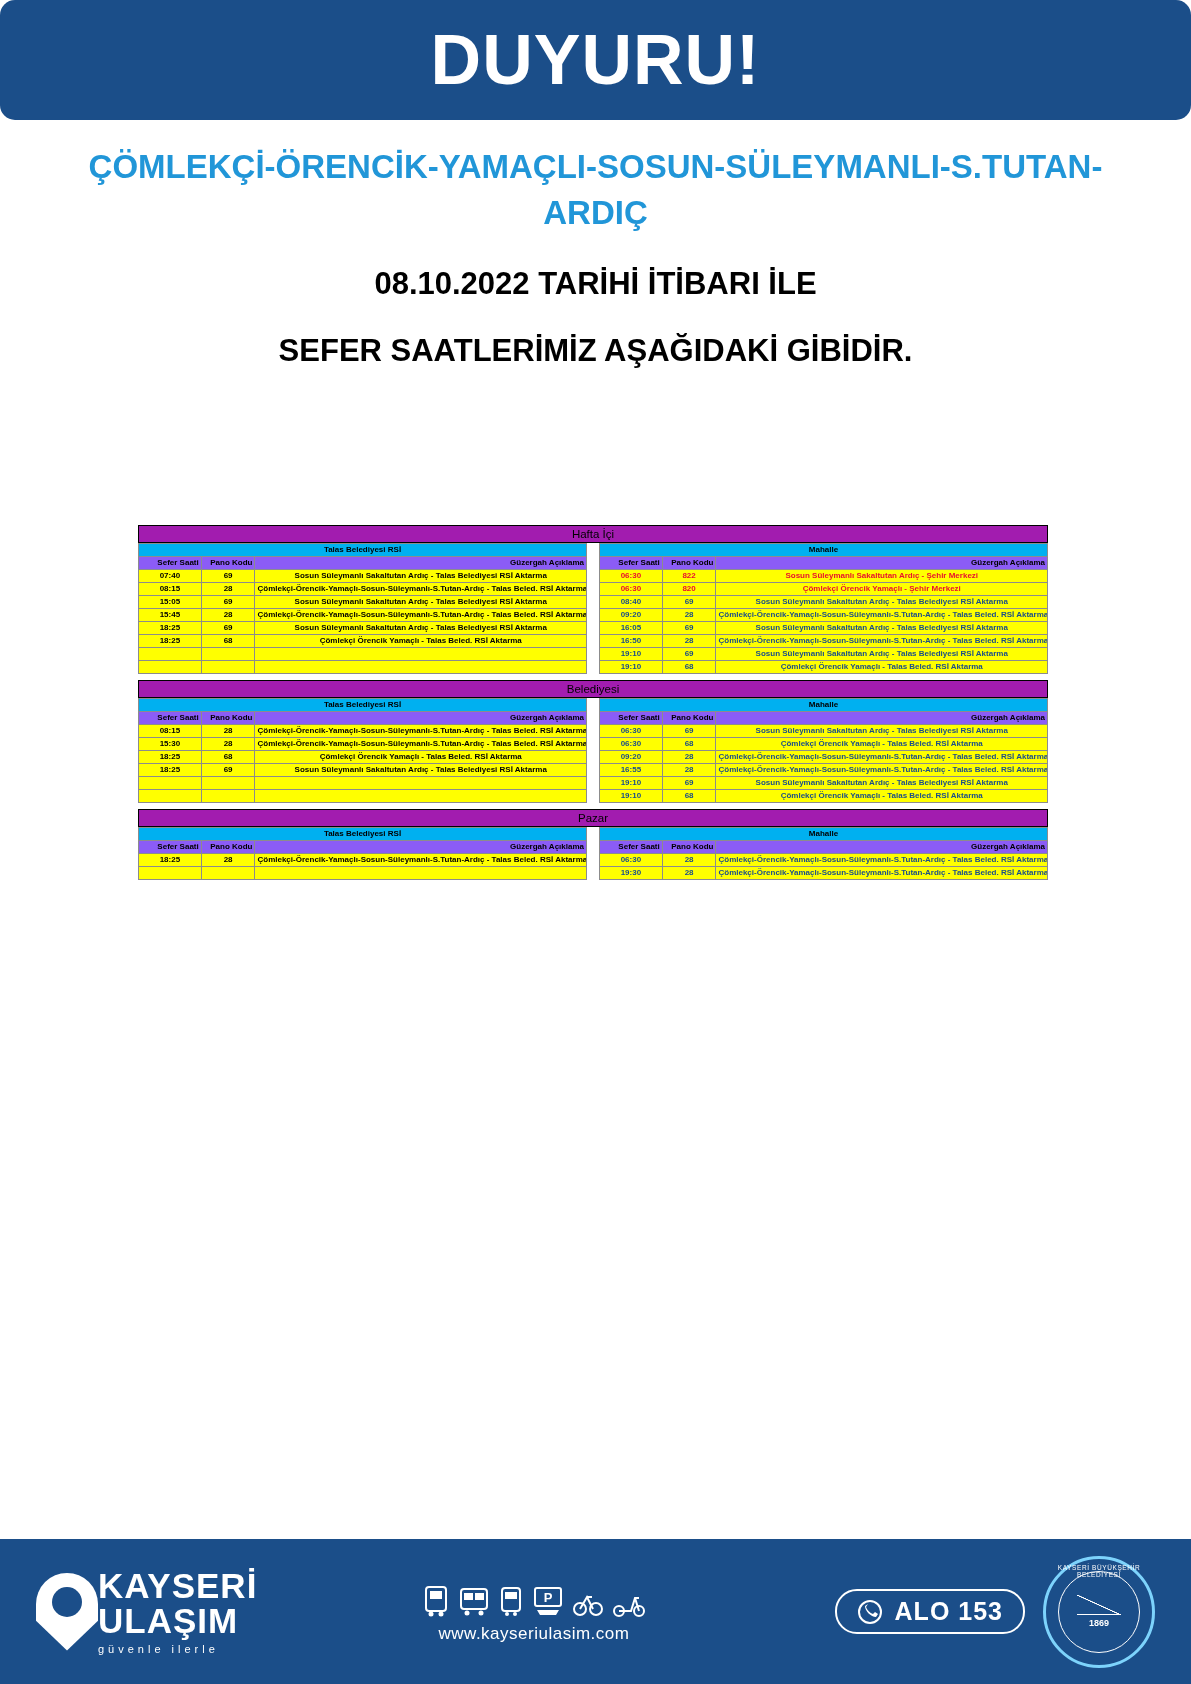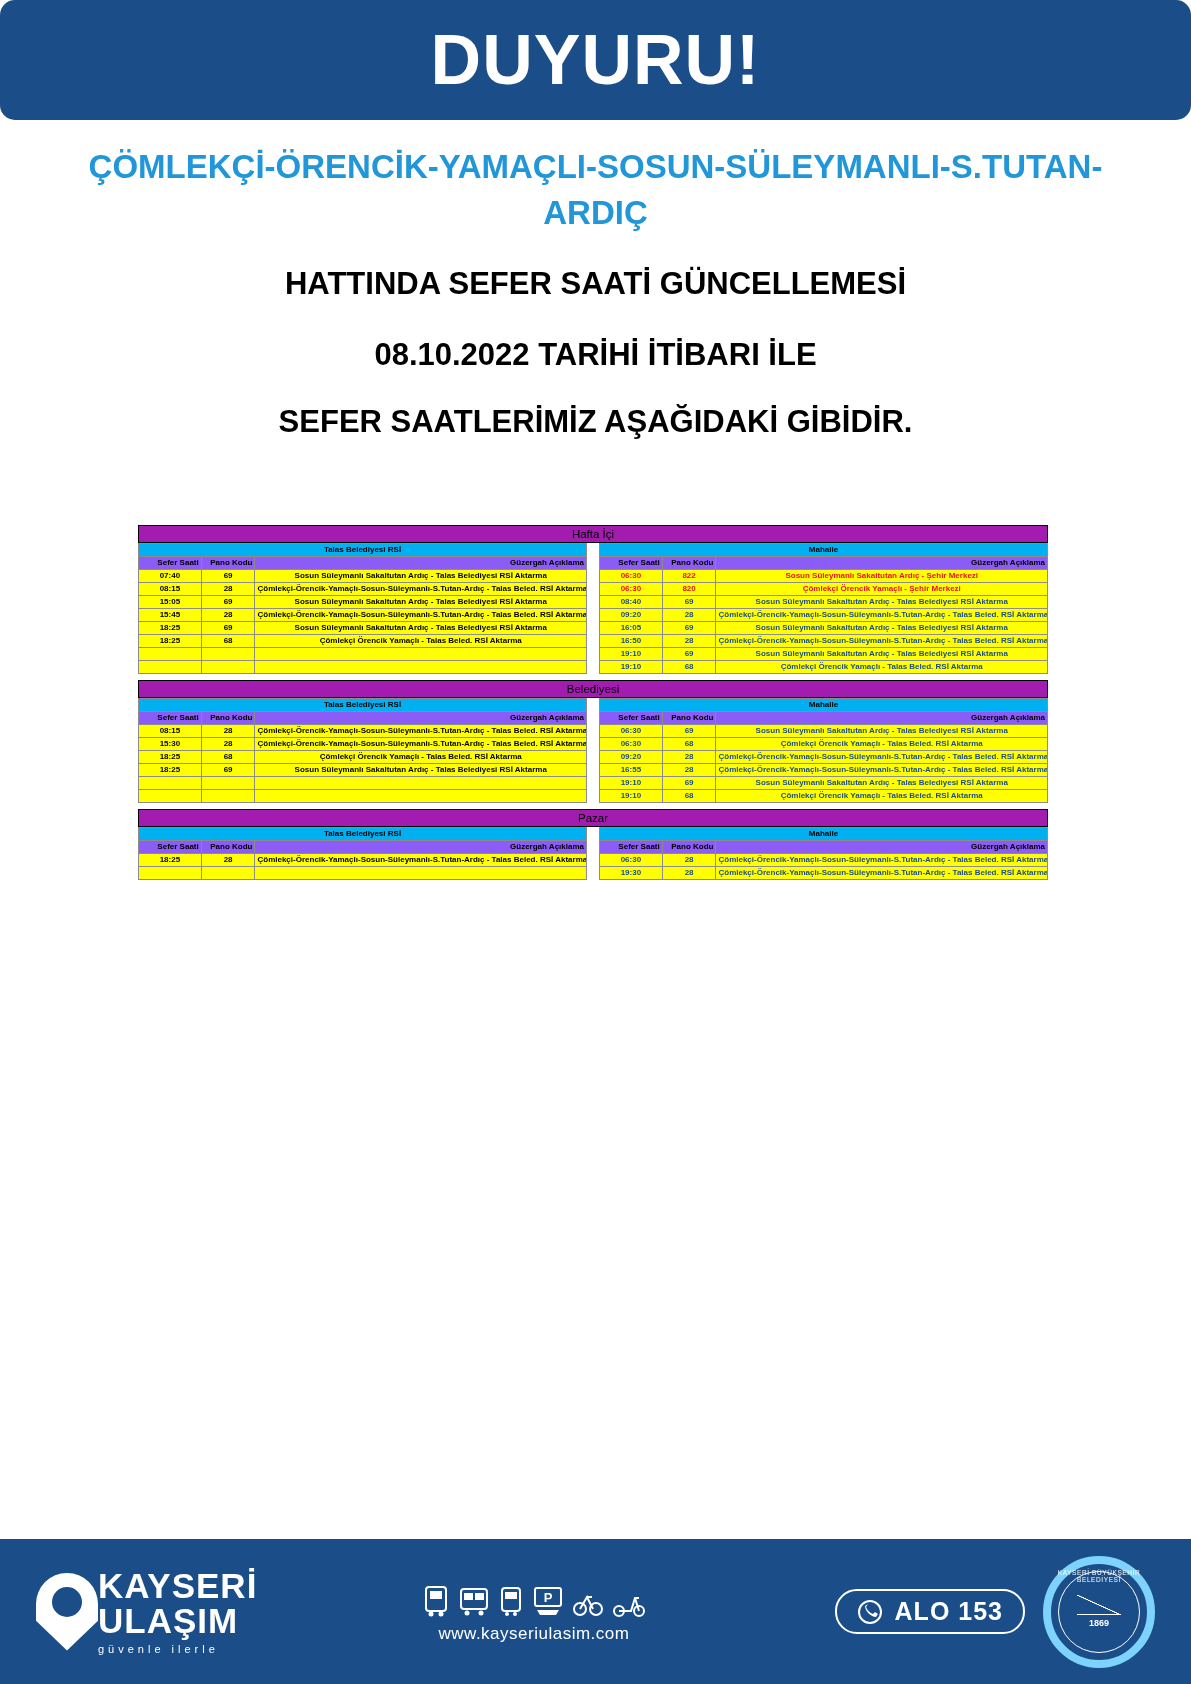--- a/index.html
+++ b/index.html
@@ -197,21 +197,21 @@
     border-radius: 22px;
     padding: 6px 20px;
     display: flex; align-items: center; gap: 12px;
     color: #fff;
     margin-left: 24px;
   }
   .alo .lbl { font-size: 25px; font-weight: bold; letter-spacing: 1px; }
   .seal {
     width: 112px; height: 112px;
     border-radius: 50%;
-    border: 8px solid #7dd3fc;
+    border: 3px solid #7dd3fc;
     color: #fff;
     display: flex; align-items: center; justify-content: center;
     position: relative;
     font-size: 7px;
     text-align: center;
   }
   .seal .inner {
     width: 82px; height: 82px; border-radius: 50%;
     border: 1px solid #ffffff;
     display: flex; flex-direction: column; align-items: center; justify-content: center;
@@ -235,21 +235,20 @@
 </style>
 </head>
 <body>
 
 <div class="top-banner">
   <div class="title">DUYURU!</div>
 </div>
 
 <div class="headings">
   <div class="route-title">ÇÖMLEKÇİ-ÖRENCİK-YAMAÇLI-SOSUN-SÜLEYMANLI-S.TUTAN-ARDIÇ</div>
-  <div class="sub1">HATTINDA SEFER SAATİ GÜNCELLEMESİ</div>
   <div class="sub1">08.10.2022 TARİHİ İTİBARI İLE</div>
   <div class="sub2">SEFER SAATLERİMİZ AŞAĞIDAKİ GİBİDİR.</div>
 </div>
 
 <div class="tables-wrap" id="tables">
     <div class="day-block">
       <div class="day-title-row">Hafta İçi</div>
       <div class="cols">
         <div class="col">
           <table class="sched left">

